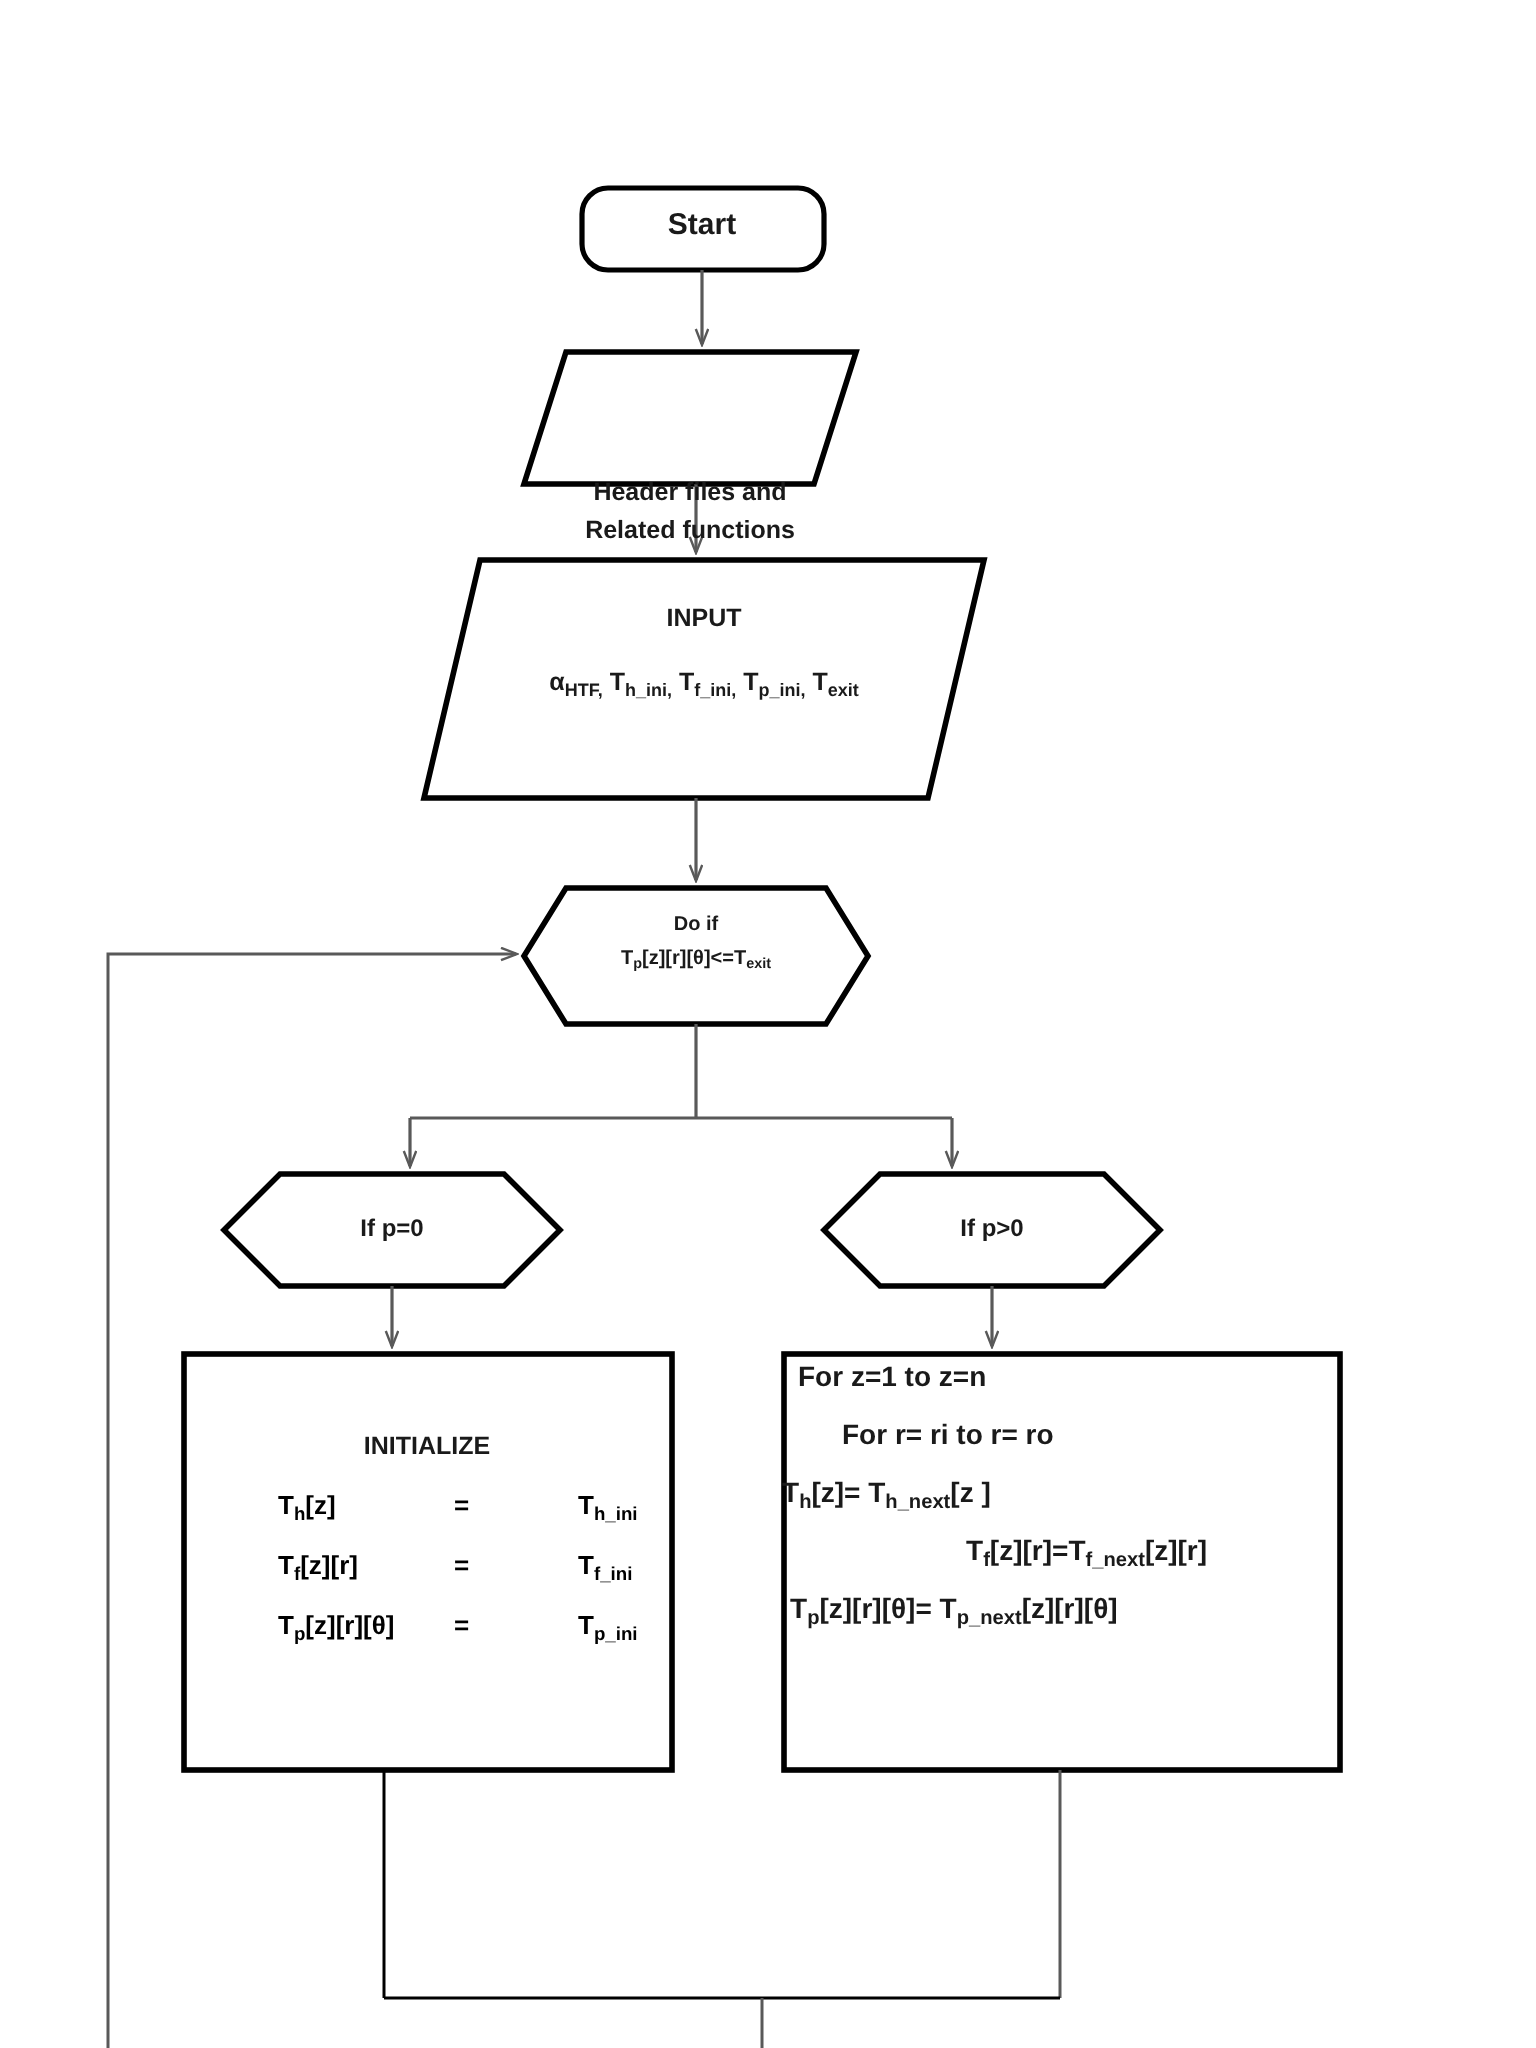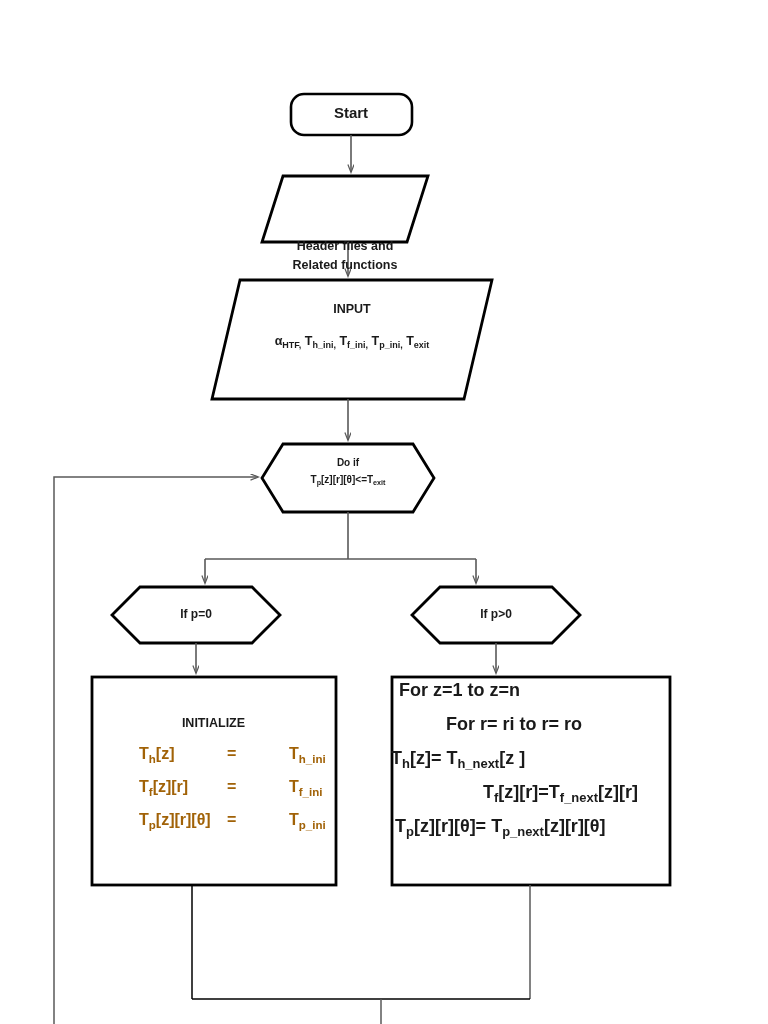--- a/index.html
+++ b/index.html
@@ -85,45 +85,45 @@
     left: 91px;
     top: 715px;
     width: 245px;
     font-size: 12.5px;
   }
   .init-rows {
     position: absolute;
     left: 91px;
     top: 745px;
     width: 245px;
-    font-size: 16px;
-    font-weight: bold;
-    color: #a16207;
+    font-size: 13px;
+    font-weight: bold;
+    color: #000000;
   }
   .init-row {
     display: flex;
     align-items: baseline;
     margin-bottom: 15px;
     padding-left: 48px;
   }
   .init-lhs { width: 88px; text-align: left; white-space: nowrap; }
   .init-eq  { width: 22px; text-align: left; }
   .init-rhs { text-align: right; white-space: nowrap; margin-left: 40px; }
   .loop-lines {
     position: absolute;
     left: 391px;
     top: 680px;
     width: 243px;
-    font-size: 18px;
+    font-size: 14px;
     font-weight: bold;
     color: #1a1a1a;
   }
   .loop-line { white-space: nowrap; margin-bottom: 13px; }
   .ind0 { padding-left: 8px; }
-  .ind1 { padding-left: 55px; }
+  .ind1 { padding-left: 30px; }
   .ind2 { padding-left: 105px; }
   .ind3 { }
   .ind4 { padding-left: 92px; }
   .ind5 { padding-left: 4px; }
   sub {
     font-size: 0.72em;
     vertical-align: baseline;
     position: relative;
     top: 0.33em;
     font-weight: bold;

